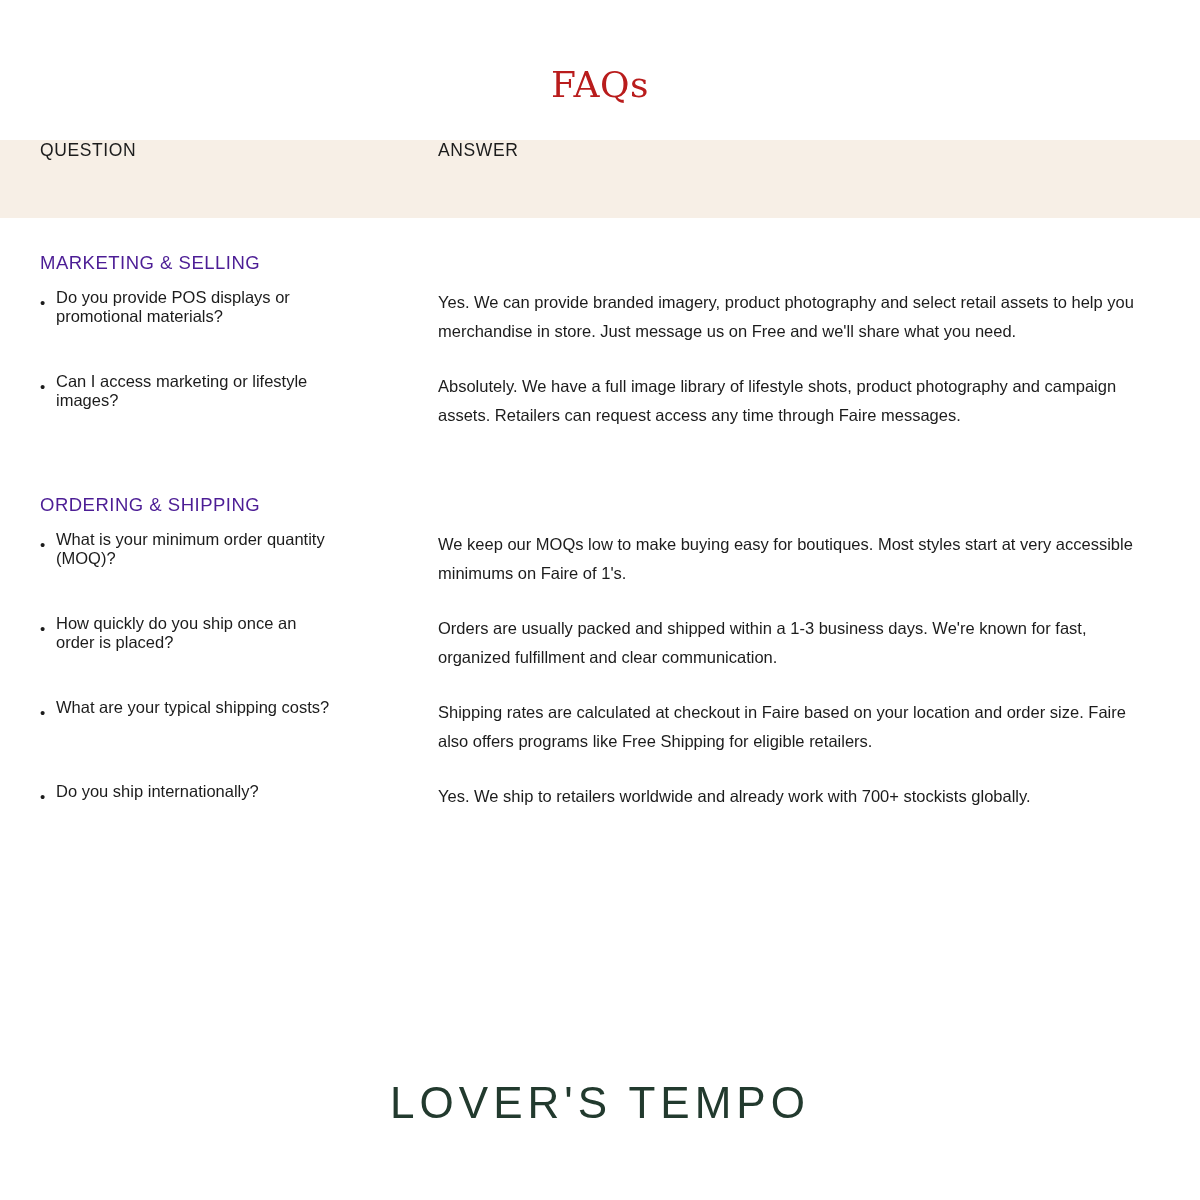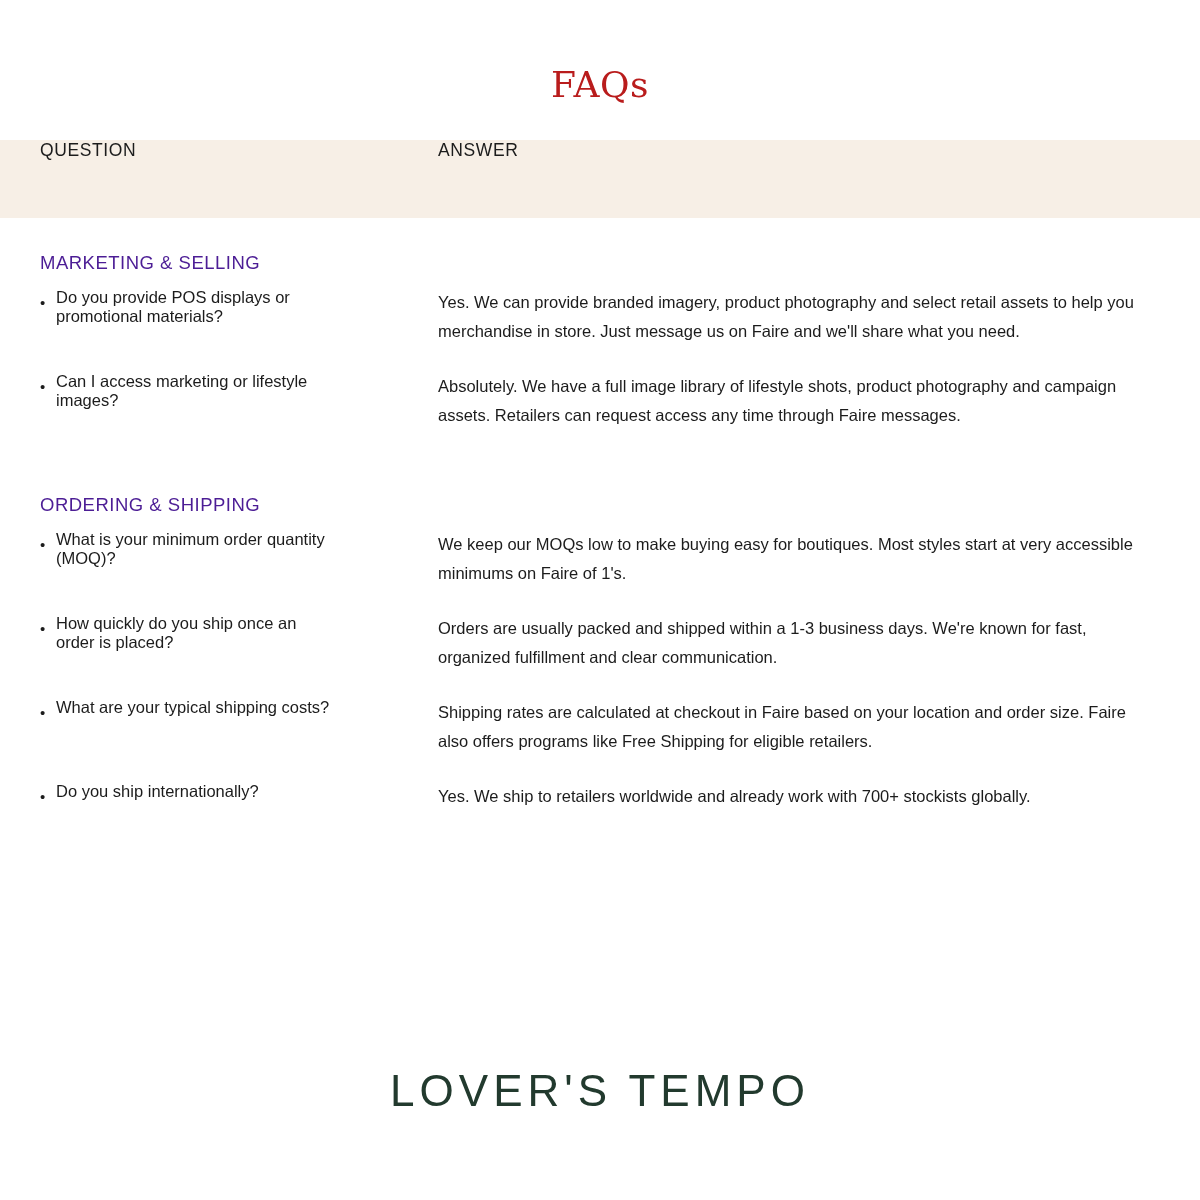--- a/index.html
+++ b/index.html
@@ -114,21 +114,21 @@
   }
   .section-gap {
     height: 38px;
   }
 
   
   .footer {
     position: absolute;
     left: 0;
     right: 0;
-    bottom: 84px;
+    bottom: 72px;
     display: flex;
     align-items: center;
     justify-content: center;
   }
   .logo {
     font-size: 44px;
     letter-spacing: 5px;
     color: #223a2e;
     font-weight: 400;
     font-family: "Liberation Sans", sans-serif;
@@ -156,21 +156,21 @@
 
     <div class="section">
       <div class="section-head">MARKETING &amp; SELLING</div>
 
       <div class="qa-row">
         <div class="q-cell">
           <span class="bullet">•</span>
           <span class="q-text">Do you provide POS displays or promotional materials?</span>
         </div>
         <div class="a-cell">
-          <span class="a-text">Yes. We can provide branded imagery, product photography and select retail assets to help you merchandise in store. Just message us on Faire and we'll share what you need.</span>
+          <span class="a-text">Yes. We can provide branded imagery, product photography and select retail assets to help you merchandise in store. Just message us on Free and we'll share what you need.</span>
         </div>
       </div>
 
       <div class="qa-row">
         <div class="q-cell">
           <span class="bullet">•</span>
           <span class="q-text">Can I access marketing or lifestyle images?</span>
         </div>
         <div class="a-cell">
           <span class="a-text">Absolutely. We have a full image library of lifestyle shots, product photography and campaign assets. Retailers can request access any time through Faire messages.</span>

